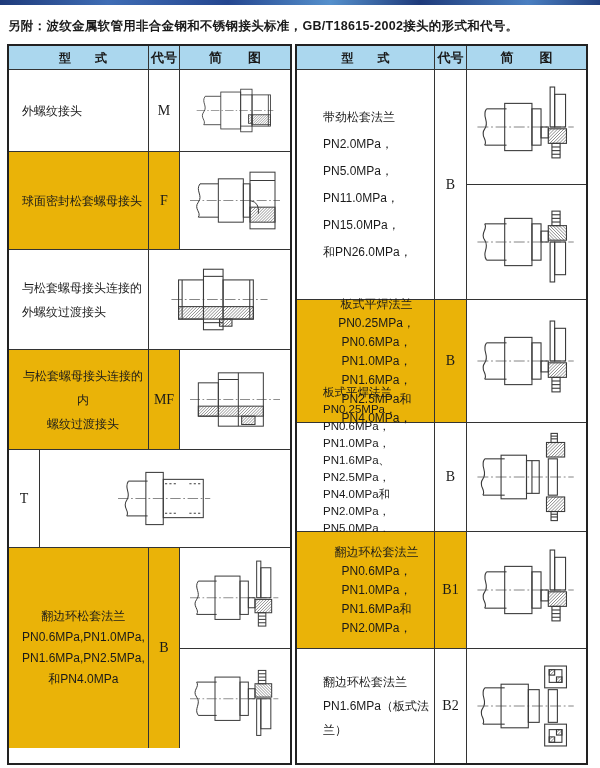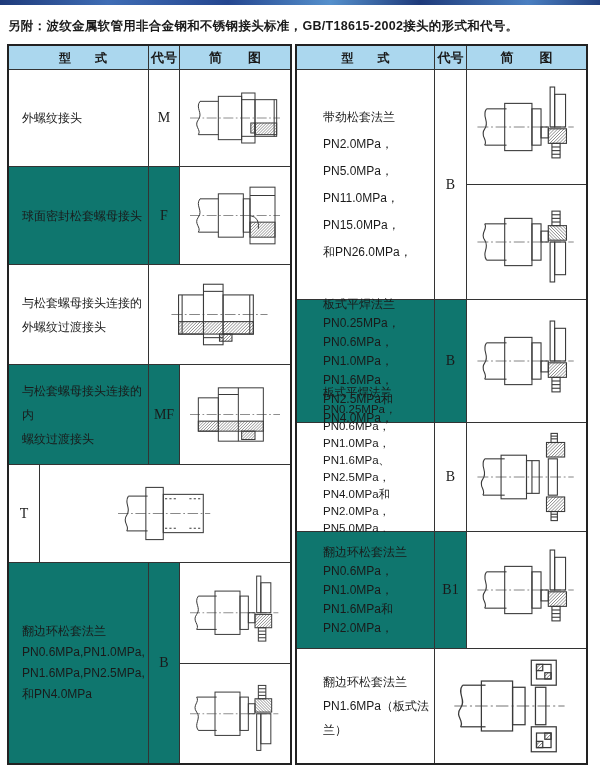--- a/index.html
+++ b/index.html
@@ -19,27 +19,27 @@
   .hrow { height:24px; background:#abd7ee; }
   .hrow .cell { display:flex; align-items:center; justify-content:center;
                 font-size:13px; font-weight:bold; }
   .c-type { width:140px; display:flex; align-items:center; padding:2px 4px 2px 13px; }
   .c-code { width:31px; display:flex; align-items:center; justify-content:center;
             font-family:"Liberation Serif", serif; font-size:14px; }
   .c-diag { flex:1; }
   .tbl-right .c-type { width:138px;padding-left:26px; }
   .tbl-right .c-code { width:32px; }
   .c-type span { white-space:pre-line; font-size:12px; line-height:24px; }
-  .lrow0{height:97px}.lrow1{height:98px}.lrow2{height:100px}.lrow3{height:100px}.lrow4{height:98px}.lrow5{height:200px}
+  .lrow0{height:82px}.lrow1{height:98px}.lrow2{height:100px}.lrow3{height:100px}.lrow4{height:98px}.lrow5{height:200px}
   .rrow0{height:230px}.rrow1{height:123px}.rrow2{height:109px}.rrow3{height:117px}.rrow4{height:114px}
   .lrow5 .c-type span { line-height:21px; }
   .rrow0 .c-type span { line-height:27px; }
   .rrow1 .c-type span, .rrow3 .c-type span { line-height:19px; }
   .rrow2 .c-type span { line-height:17px; font-size:11.5px; }
-  .row.hl .c-type, .row.hl .c-code { background:#0f766e; }
+  .row.hl .c-type, .row.hl .c-code { background:#eab308;text-align:center; }
   .fitting { width:100%; height:100%; padding:5px; }
   .fitting svg { width:100%; height:100%; display:block; }
   .diag-stack { display:flex; flex-direction:column; height:100%; }
   .diag-stack .half { flex:1; min-height:0; }
   .diag-stack .half:first-child { border-bottom:1px solid #333; }
 </style>
 </head>
 <body>
 
 <div class="scan-strip"></div>
@@ -422,20 +422,23 @@
             </svg>
           </div>
         </div>
     </div>
 
     <div class="row rrow4">
       <div class="cell c-type">
           <span>翻边环松套法兰
 PN1.6MPa（板式法兰）</span>
         </div>
+      <div class="cell c-code">
+          <span>B2</span>
+        </div>
       <div class="cell c-diag">
           <div class="fitting">
             <svg viewBox="0 0 120 100" preserveAspectRatio="xMidYMid meet">
               <line x1="6" y1="50" x2="112" y2="50" stroke="#555" stroke-width="0.8" stroke-dasharray="12 3 2 3"></line>
               <path d="M14,30 C8,38 18,44 12,52 C6,60 16,64 12,70" stroke="#3a3a3a" stroke-width="1.2" fill="none" stroke-linejoin="miter"></path>
               <line x1="14" y1="30" x2="36" y2="30" stroke="#3a3a3a" stroke-width="1.2" fill="none" stroke-linejoin="miter"></line>
               <line x1="12" y1="70" x2="36" y2="70" stroke="#3a3a3a" stroke-width="1.2" fill="none" stroke-linejoin="miter"></line>
               <rect x="32" y="26" width="30" height="48" stroke="#3a3a3a" stroke-width="1.2" fill="none" stroke-linejoin="miter"></rect>
               <rect x="62" y="32" width="12" height="36" stroke="#3a3a3a" stroke-width="1.2" fill="none" stroke-linejoin="miter"></rect>
               <rect x="84" y="32" width="10" height="36" stroke="#3a3a3a" stroke-width="1.2" fill="none" stroke-linejoin="miter"></rect>

